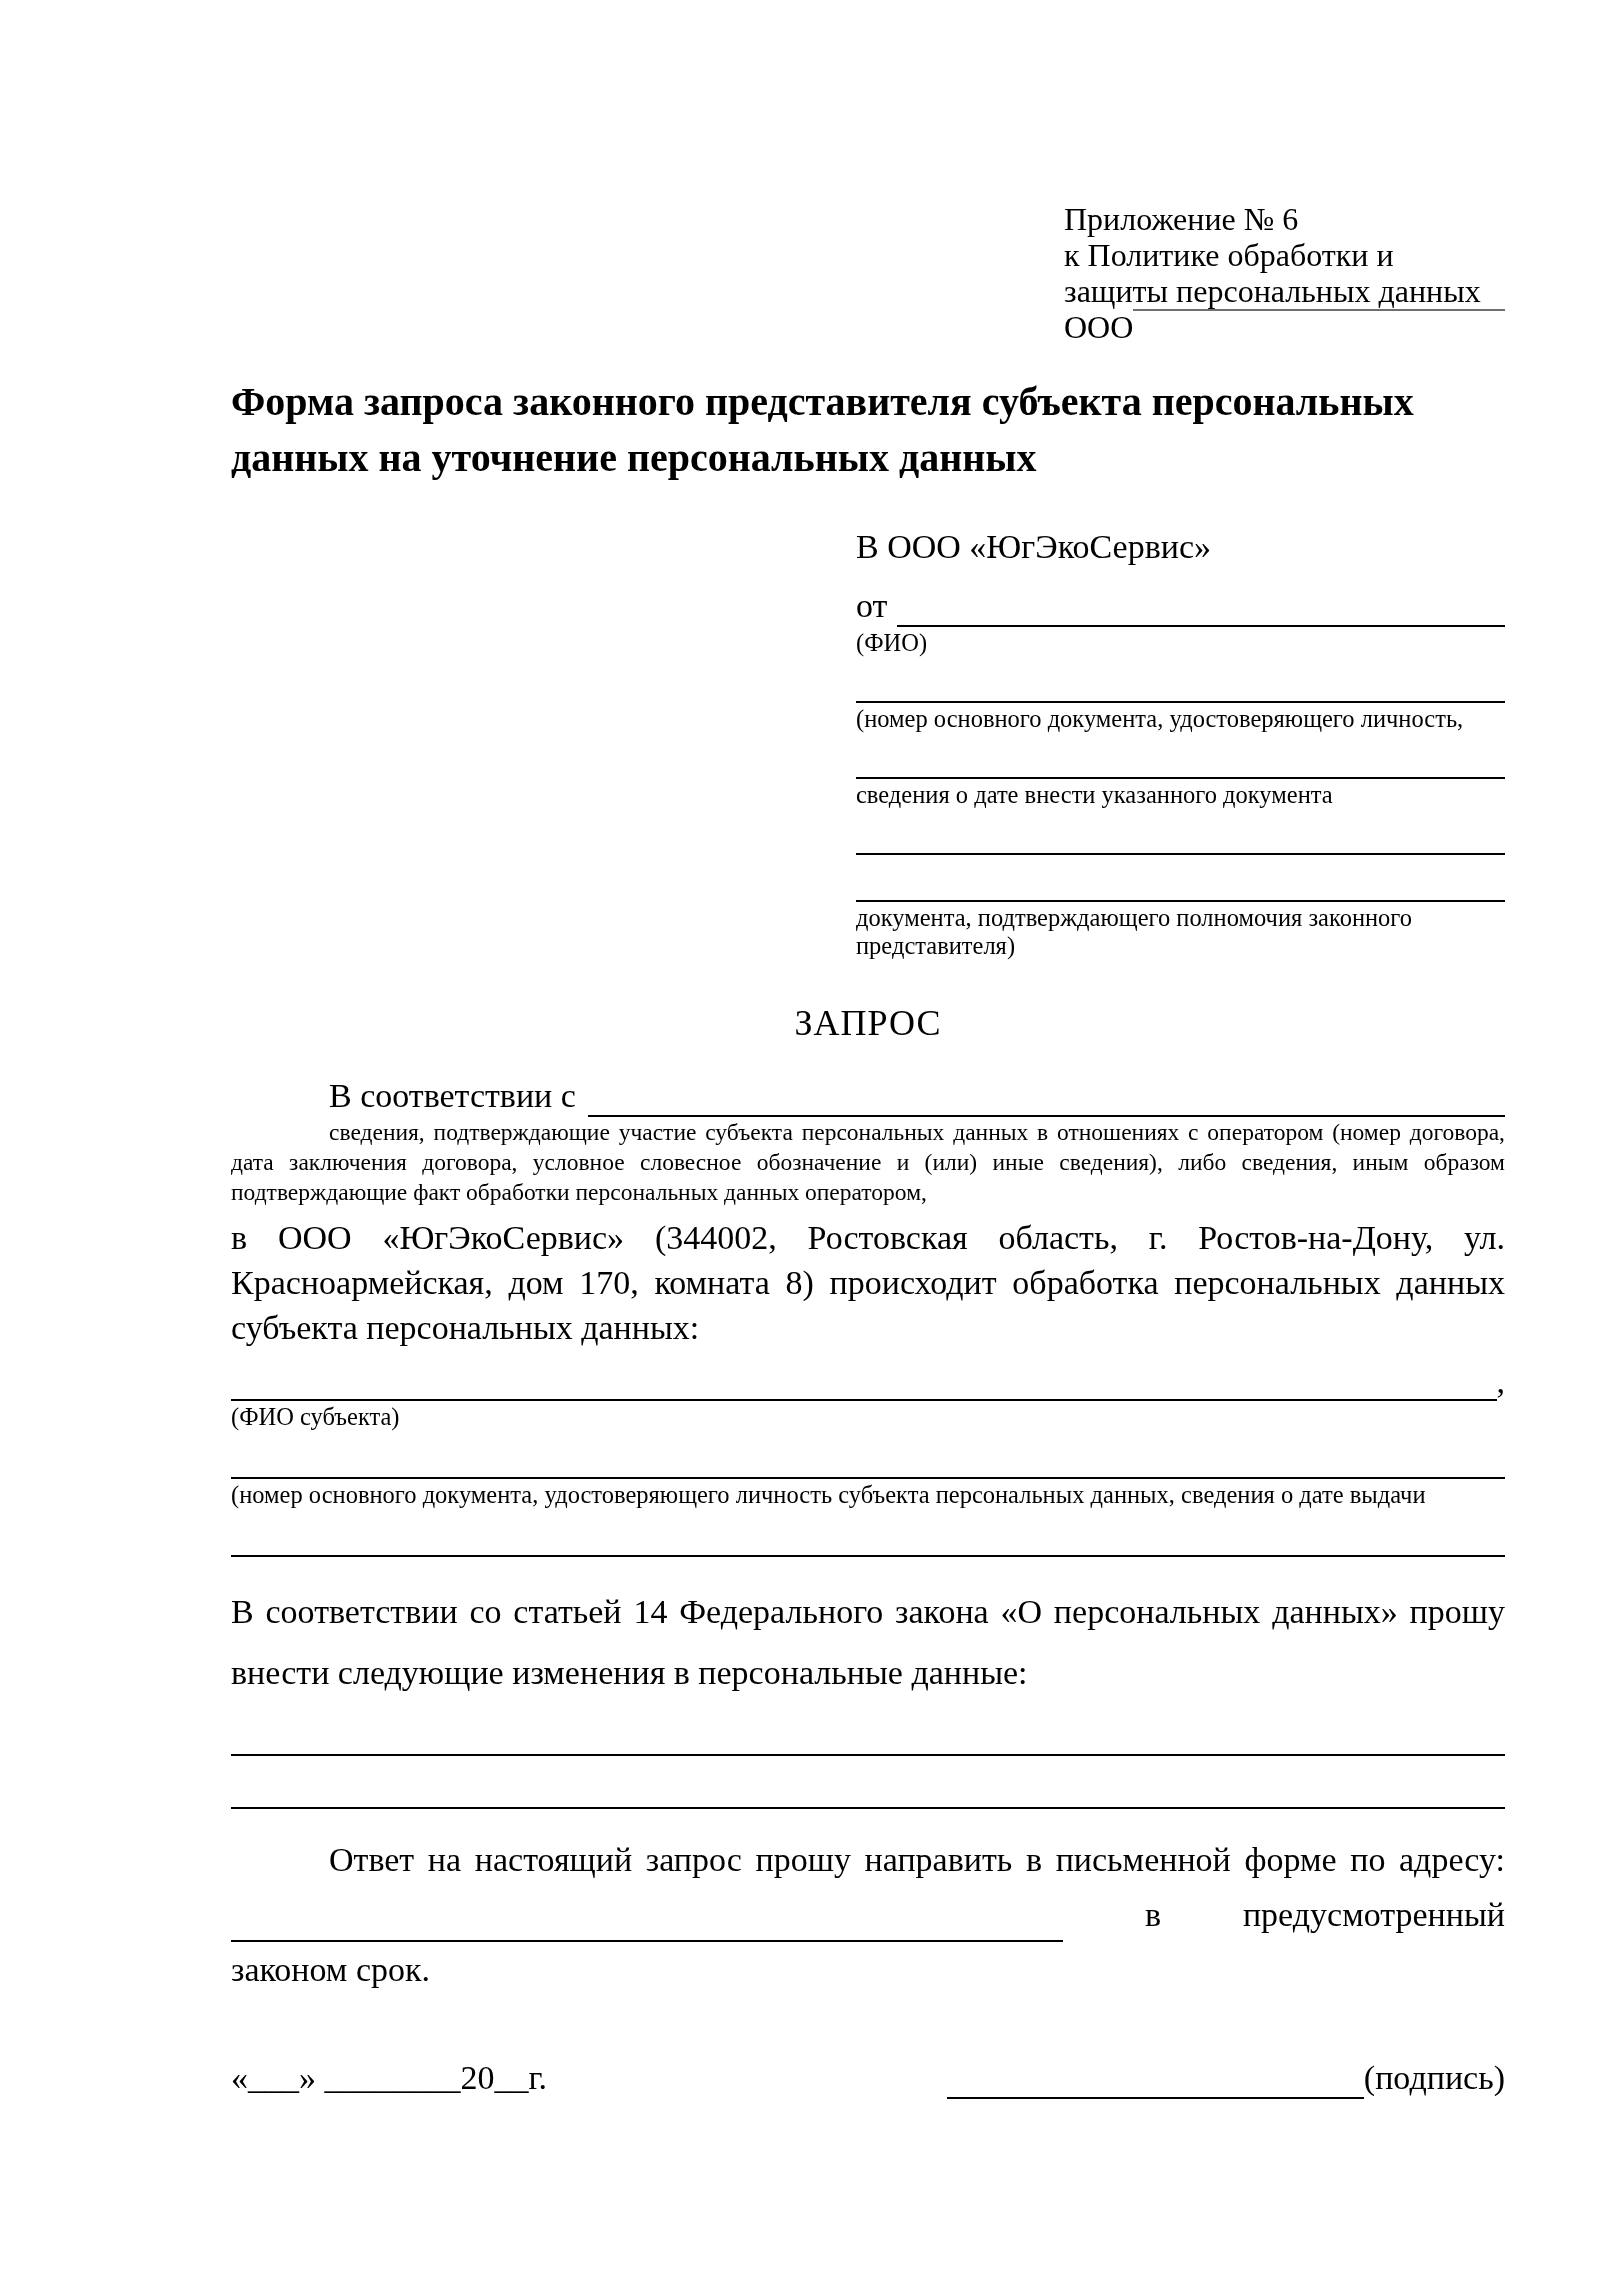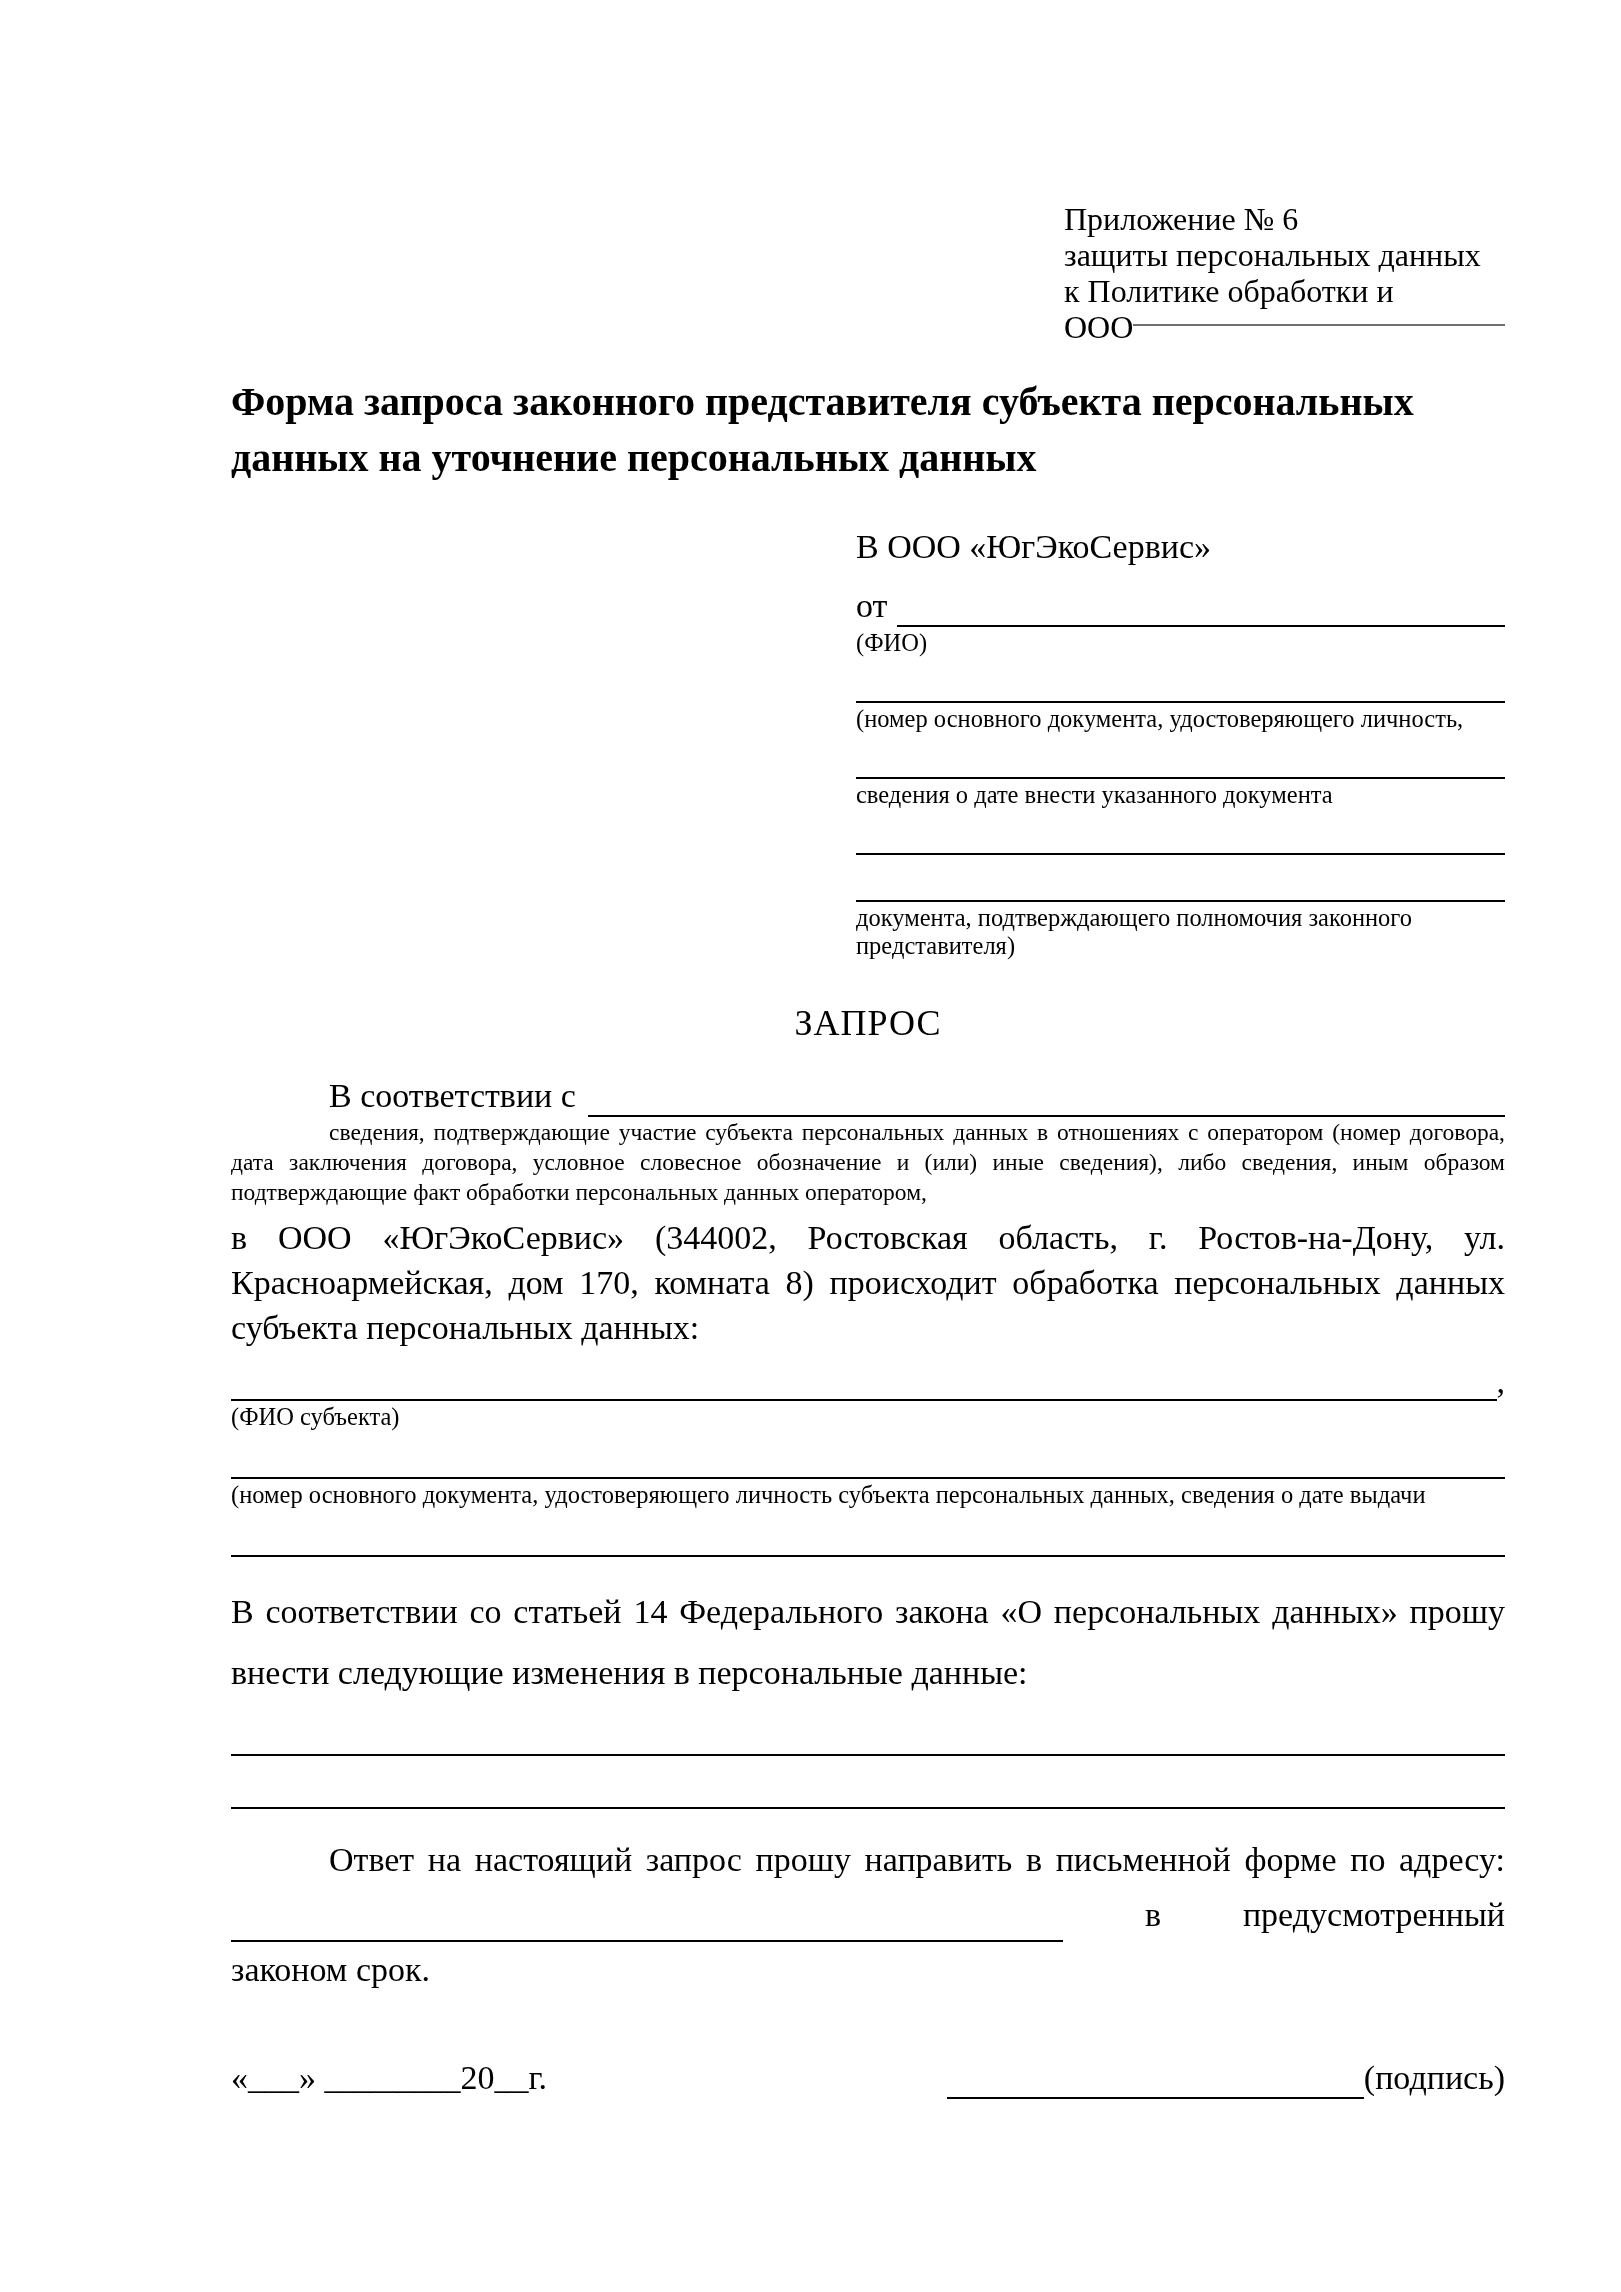--- a/index.html
+++ b/index.html
@@ -11,21 +11,21 @@
     background: #ffffff;
     color: #000000;
     font-family: "Liberation Serif", "DejaVu Serif", serif;
     box-sizing: border-box;
     padding: 201px 116px 0 231px;
     overflow: hidden;
   }
 
   
   .appendix { width: 441px; margin-left: auto; font-size: 32px; line-height: 36px; }
-  .appendix-row { display: flex; align-items: center; }
+  .appendix-row { display: flex; align-items: flex-start; }
   .appendix-fill { flex: 1; border-bottom: 2px solid #6f6f6f; margin-bottom: 3.9px; }
 
   
   .doc-title { margin-top: 29px; text-align: left; font-weight: bold; font-size: 40px; line-height: 56px; }
 
   
   .addr { margin-left: 625px; width: 649px; margin-top: 39px; font-size: 34px; font-family: Liberation Serif, serif; }
   .addr-org { line-height: 43px; }
   .from-row { display: flex; margin-top: 15.7px; height: 43px; line-height: 43px; }
   .from-row .fill { flex: 1; border-bottom: 2.9px solid #000; margin-left: 9.8px; }
@@ -58,22 +58,22 @@
   .sig-right { display: flex; align-items: flex-end; }
   .sigline { width: 417px; border-bottom: 2.9px solid #000; height: 37px; }
 </style>
 </head>
 <body>
 
 <div class="page">
 
   <div class="appendix">
     <div>Приложение № 6</div>
+    <div>к Политике обработки и</div>
     <div>защиты персональных данных</div>
-    <div>к Политике обработки и</div>
     <div class="appendix-row">
       <span>ООО</span>
       <span class="appendix-fill"></span>
     </div>
   </div>
 
   <div class="doc-title">
     <div>Форма запроса законного представителя субъекта персональных</div>
     <div>данных на уточнение персональных данных</div>
   </div>

